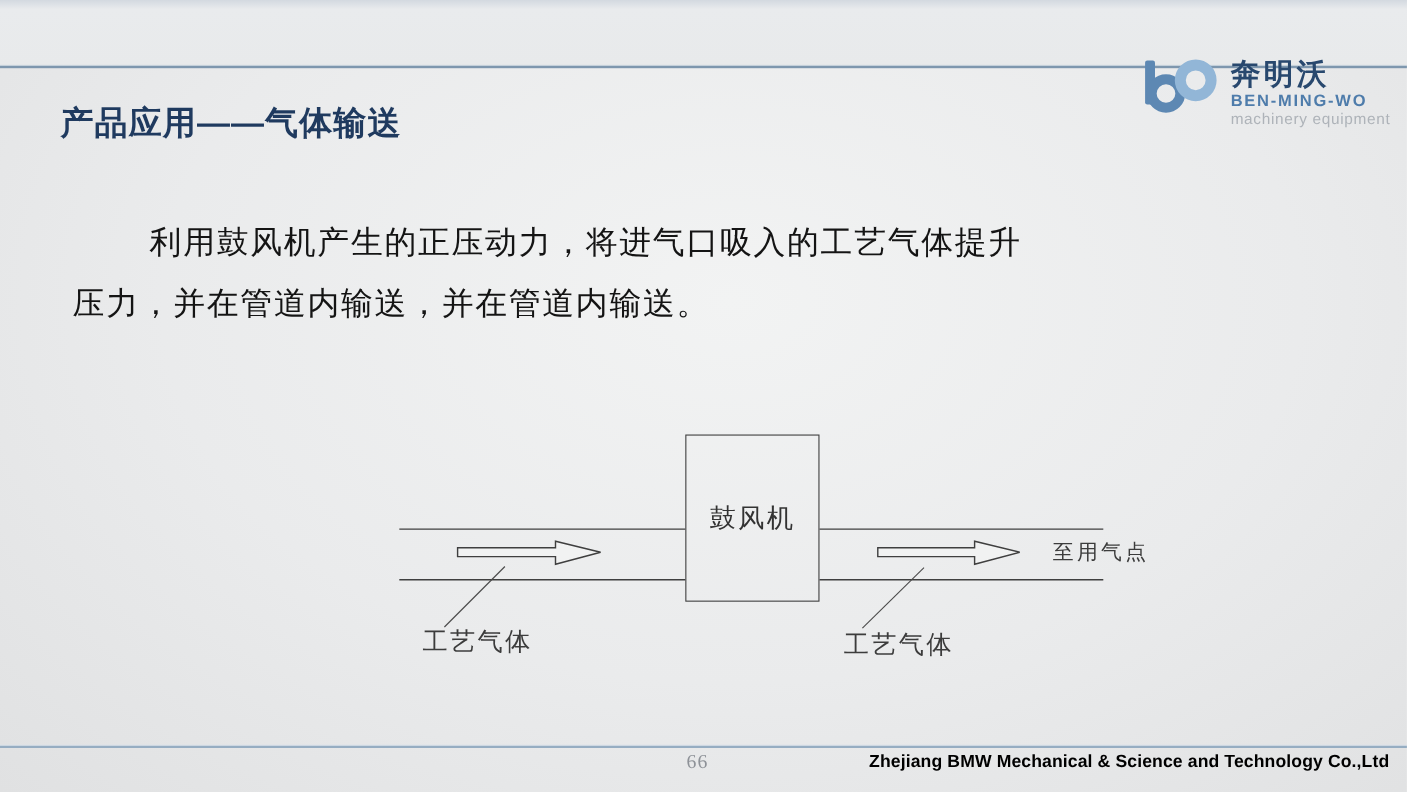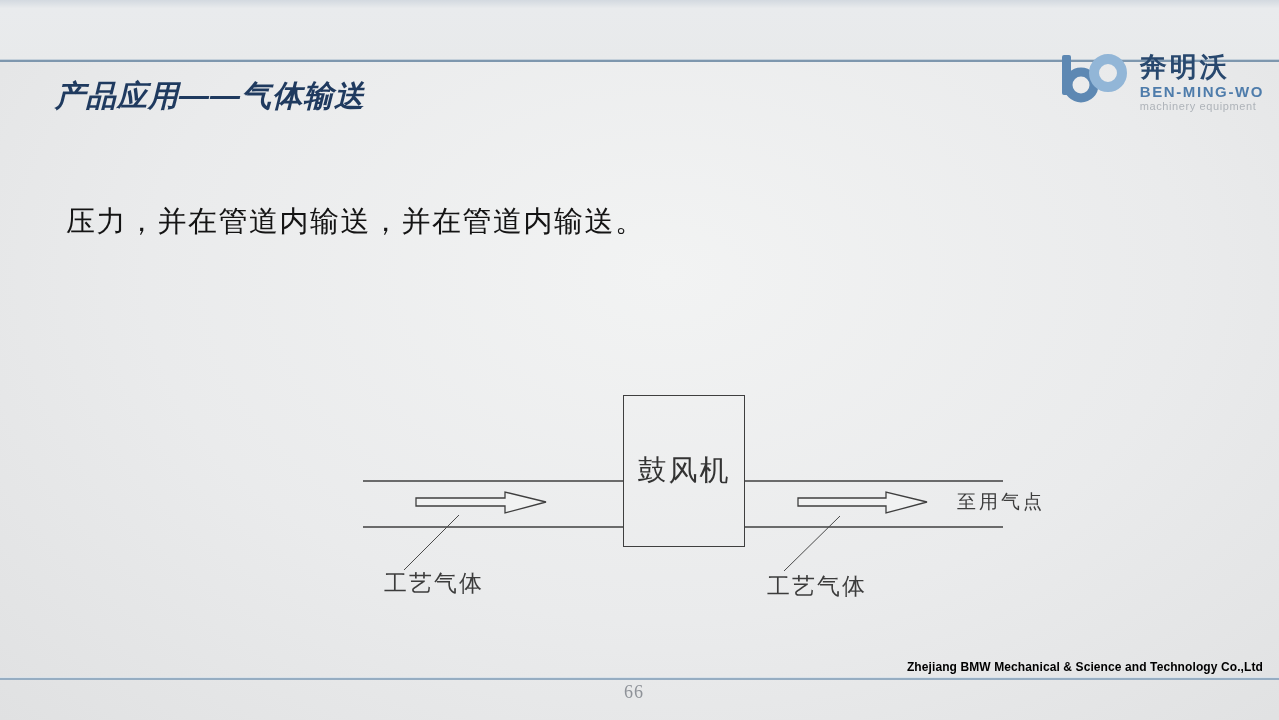--- a/index.html
+++ b/index.html
@@ -18,65 +18,65 @@
   .header-rule-light{position:absolute;left:0;top:59px;width:1279px;height:1px;background:#c4d0da;}
   .header-rule{position:absolute;left:0;top:60px;width:1279px;height:2px;background:#7e97ae;}
   .logo{
     position:absolute;top:4px;right:15px;height:54px;
     display:flex;align-items:flex-start;gap:5px;margin-top:48px;
   }
   .logo-mark{width:76px;height:53px;display:block;}
   .logo-text{display:flex;flex-direction:column;align-items:flex-start;line-height:1;}
   .logo-cn{font-size:27px;font-weight:bold;color:#28486e;letter-spacing:3px;line-height:1.15;white-space:nowrap;}
   .logo-en{font-size:15px;font-weight:bold;color:#4e7cab;letter-spacing:1.6px;margin-top:1px;white-space:nowrap;}
-  .logo-tag{font-size:11px;color:#aeb3b9;letter-spacing:0.6px;margin-top:2px;white-space:nowrap;}
+  .logo-tag{font-size:14px;color:#aeb3b9;letter-spacing:0.6px;margin-top:2px;white-space:nowrap;}
   
   .page-title{
-    position:absolute;left:55px;top:76px;
-    font-size:30px;font-weight:bold;color:#1f3a5f;letter-spacing:1px;white-space:nowrap;font-style:italic;
+    position:absolute;left:55px;top:92px;
+    font-size:30px;font-weight:bold;color:#1f3a5f;letter-spacing:1px;white-space:nowrap;
   }
   
   .body-text{
     position:absolute;left:66px;top:200px;width:960px;
     font-family:"Liberation Serif", serif;
     font-size:29px;color:#141414;letter-spacing:1.5px;
   }
   .body-line{height:55px;line-height:42px;white-space:nowrap;}
   .body-line.indent{text-indent:70px;}
   
   .diagram{position:absolute;left:0;top:0;width:1279px;height:720px;pointer-events:none;}
   .diagram-svg{position:absolute;left:340px;top:380px;width:740px;height:245px;}
   .blower-box{
     position:absolute;left:623px;top:395px;width:122px;height:152px;
     border:1.4px solid #3f3f3f;box-sizing:border-box;
     display:flex;align-items:center;justify-content:center;
   }
   .blower-label{
     font-family:"Liberation Serif", serif;
-    font-size:29px;color:#333;letter-spacing:2px;white-space:nowrap;
+    font-size:24px;color:#333;letter-spacing:2px;white-space:nowrap;
   }
   .diagram-label{
     position:absolute;
     font-family:"Liberation Serif", serif;
     color:#3c3c3c;white-space:nowrap;
   }
   .label-inlet{left:384px;top:568px;font-size:23px;letter-spacing:2px;}
   .label-outlet{left:767px;top:571px;font-size:23px;letter-spacing:2px;}
   .label-dest{left:957px;top:489px;font-size:19px;letter-spacing:3px;}
   
   .footer-rule-light{position:absolute;left:0;top:677px;width:1279px;height:1px;background:#d9e2ea;}
   .footer-rule{position:absolute;left:0;top:678px;width:1279px;height:2px;background:#96adc2;}
   .page-number{
     position:absolute;left:624px;top:682px;
     font-family:"Liberation Serif", serif;
     font-size:18px;color:#8e9298;letter-spacing:1px;
   }
   .company-name{
-    position:absolute;right:16px;top:660px;
-    font-size:12px;font-weight:bold;color:#000;letter-spacing:0.1px;white-space:nowrap;
+    position:absolute;right:16px;top:684px;
+    font-size:16px;font-weight:bold;color:#000;letter-spacing:0.1px;white-space:nowrap;
   }
 </style>
 </head>
 <body>
 
 <div class="slide">
 
   <div class="header-band"></div>
   <div class="header-rule-light"></div>
   <div class="header-rule"></div>
@@ -90,20 +90,21 @@
     <div class="logo-text">
       <span class="logo-cn">奔明沃</span>
       <span class="logo-en">BEN-MING-WO</span>
       <span class="logo-tag">machinery equipment</span>
     </div>
   </div>
 
   <div class="page-title">产品应用——气体输送</div>
 
   <div class="body-text">
+    <div class="body-line indent">利用鼓风机产生的正压动力，将进气口吸入的工艺气体提升</div>
     <div class="body-line">压力，并在管道内输送，并在管道内输送。</div>
   </div>
 
   <div class="diagram">
     <svg class="diagram-svg" viewBox="0 0 740 245">
 
       <line x1="23" y1="101" x2="283" y2="101" stroke="#3f3f3f" stroke-width="1.3"></line>
       <line x1="23" y1="147" x2="283" y2="147" stroke="#3f3f3f" stroke-width="1.3"></line>
 
       <line x1="405" y1="101" x2="663" y2="101" stroke="#3f3f3f" stroke-width="1.3"></line>

